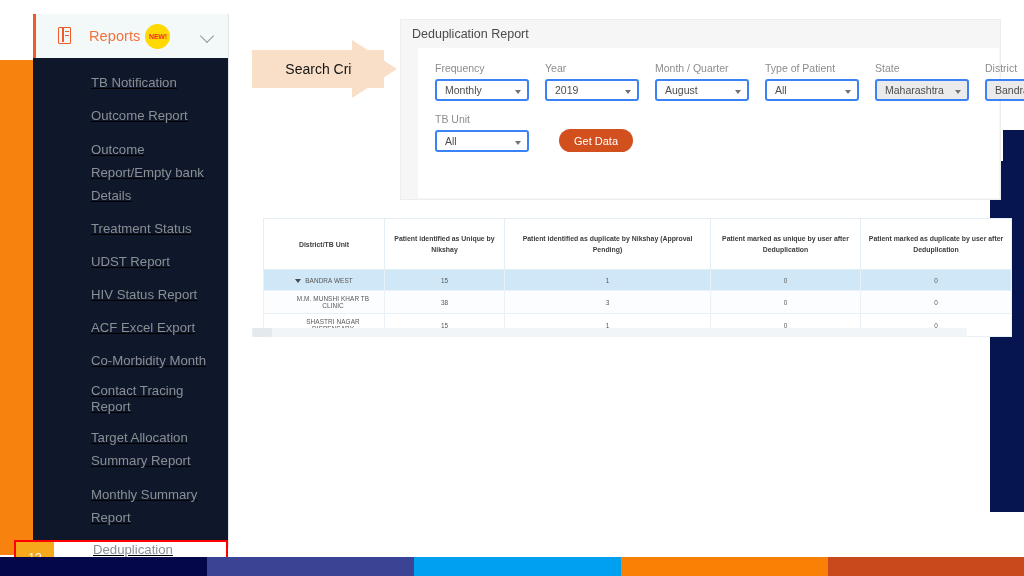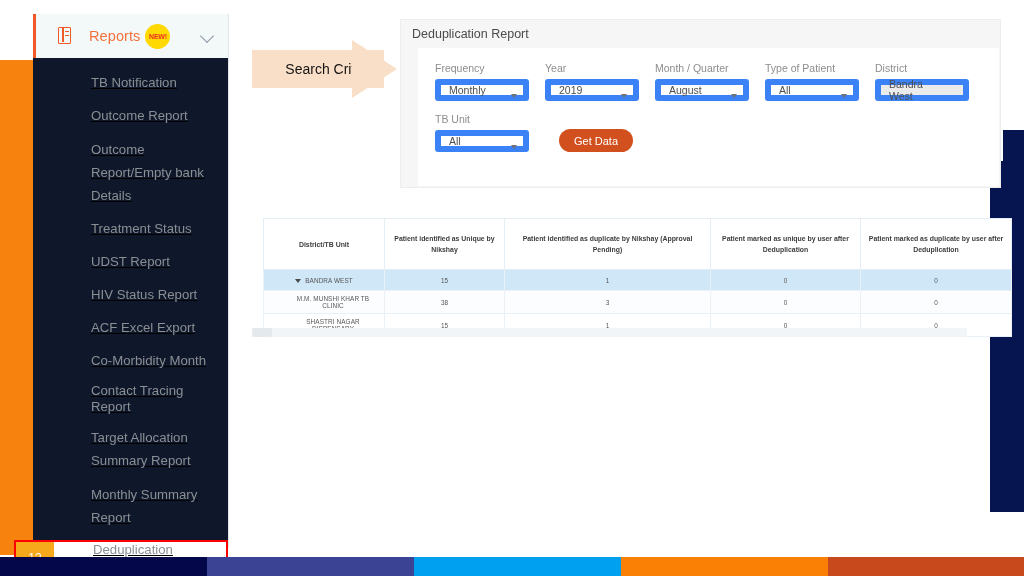--- a/index.html
+++ b/index.html
@@ -200,41 +200,41 @@
     box-sizing: border-box;
   }
   .panel-title {
     padding: 7px 0 7px 11px;
     font-size: 12.5px;
     color: #4a4a4a;
   }
   .panel-inner {
     background: #ffffff;
     margin: 0 1px 1px 17px;
-    padding: 14px 0 20px 0;
+    padding: 14px 0 32px 0;
     min-height: 104px;
   }
   .field-row {
     display: flex;
     align-items: flex-start;
     padding-left: 17px;
   }
   .field {
     margin-right: 16px;
   }
   .field-label {
     font-size: 10.5px;
     color: #8d8d8d;
     margin-bottom: 5px;
     white-space: nowrap;
   }
   .select {
     position: relative;
     height: 22px;
-    border: 6px solid #3b82f6;
+    border: 2px solid #3b82f6;
     border-radius: 3px;
     background: #ffffff;
     display: flex;
     align-items: center;
     font-size: 10.5px;
     color: #4d4d4d;
     padding: 0 20px 0 8px;
     box-sizing: border-box;
   }
   .select.shaded { background: #ebebeb; }
@@ -439,20 +439,27 @@
         <div class="field-label">Month / Quarter</div>
         <div class="select w-month">
           <span>August</span>
           <span class="caret"></span>
         </div>
       </div>
       <div class="field">
         <div class="field-label">Type of Patient</div>
         <div class="select w-type">
           <span>All</span>
+          <span class="caret"></span>
+        </div>
+      </div>
+      <div class="field">
+        <div class="field-label">State</div>
+        <div class="select shaded w-state">
+          <span>Maharashtra</span>
           <span class="caret"></span>
         </div>
       </div>
       <div class="field">
         <div class="field-label">District</div>
         <div class="select shaded w-district">
           <span>Bandra West</span>
 
         </div>
       </div>

